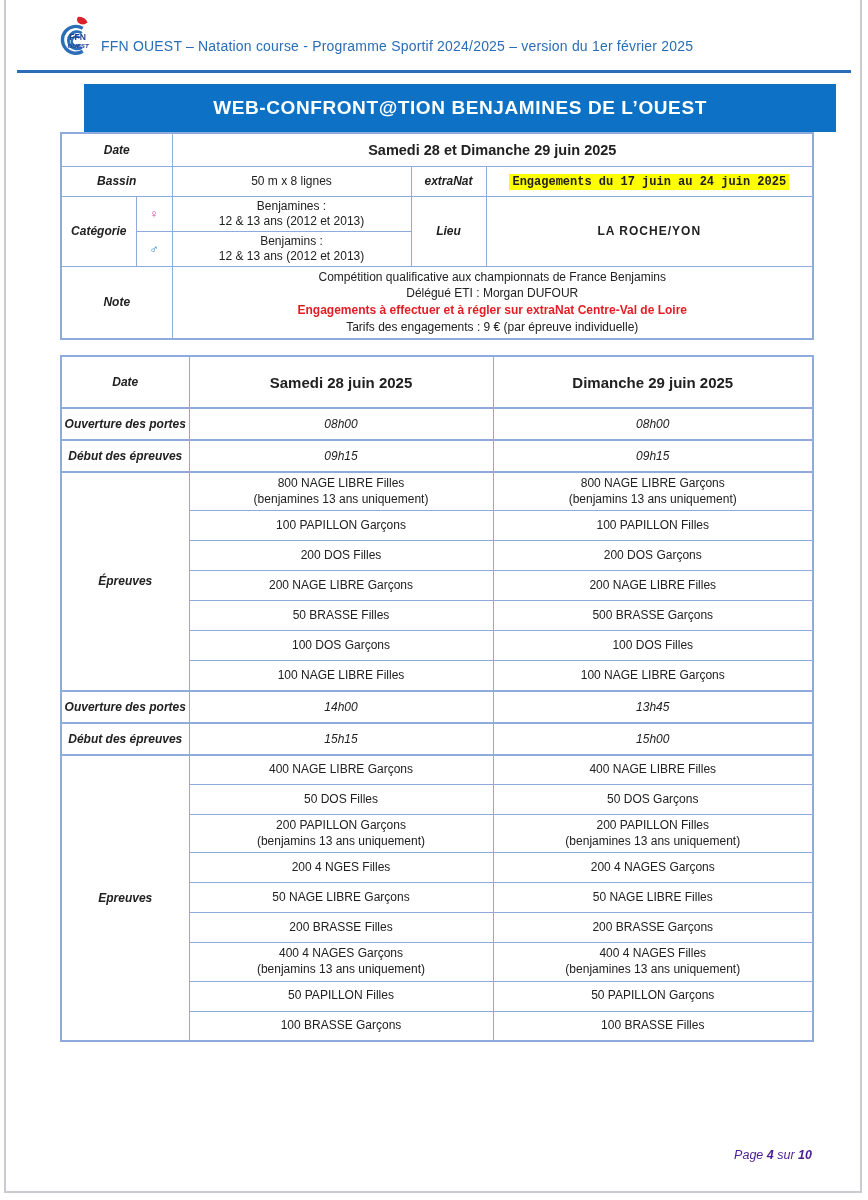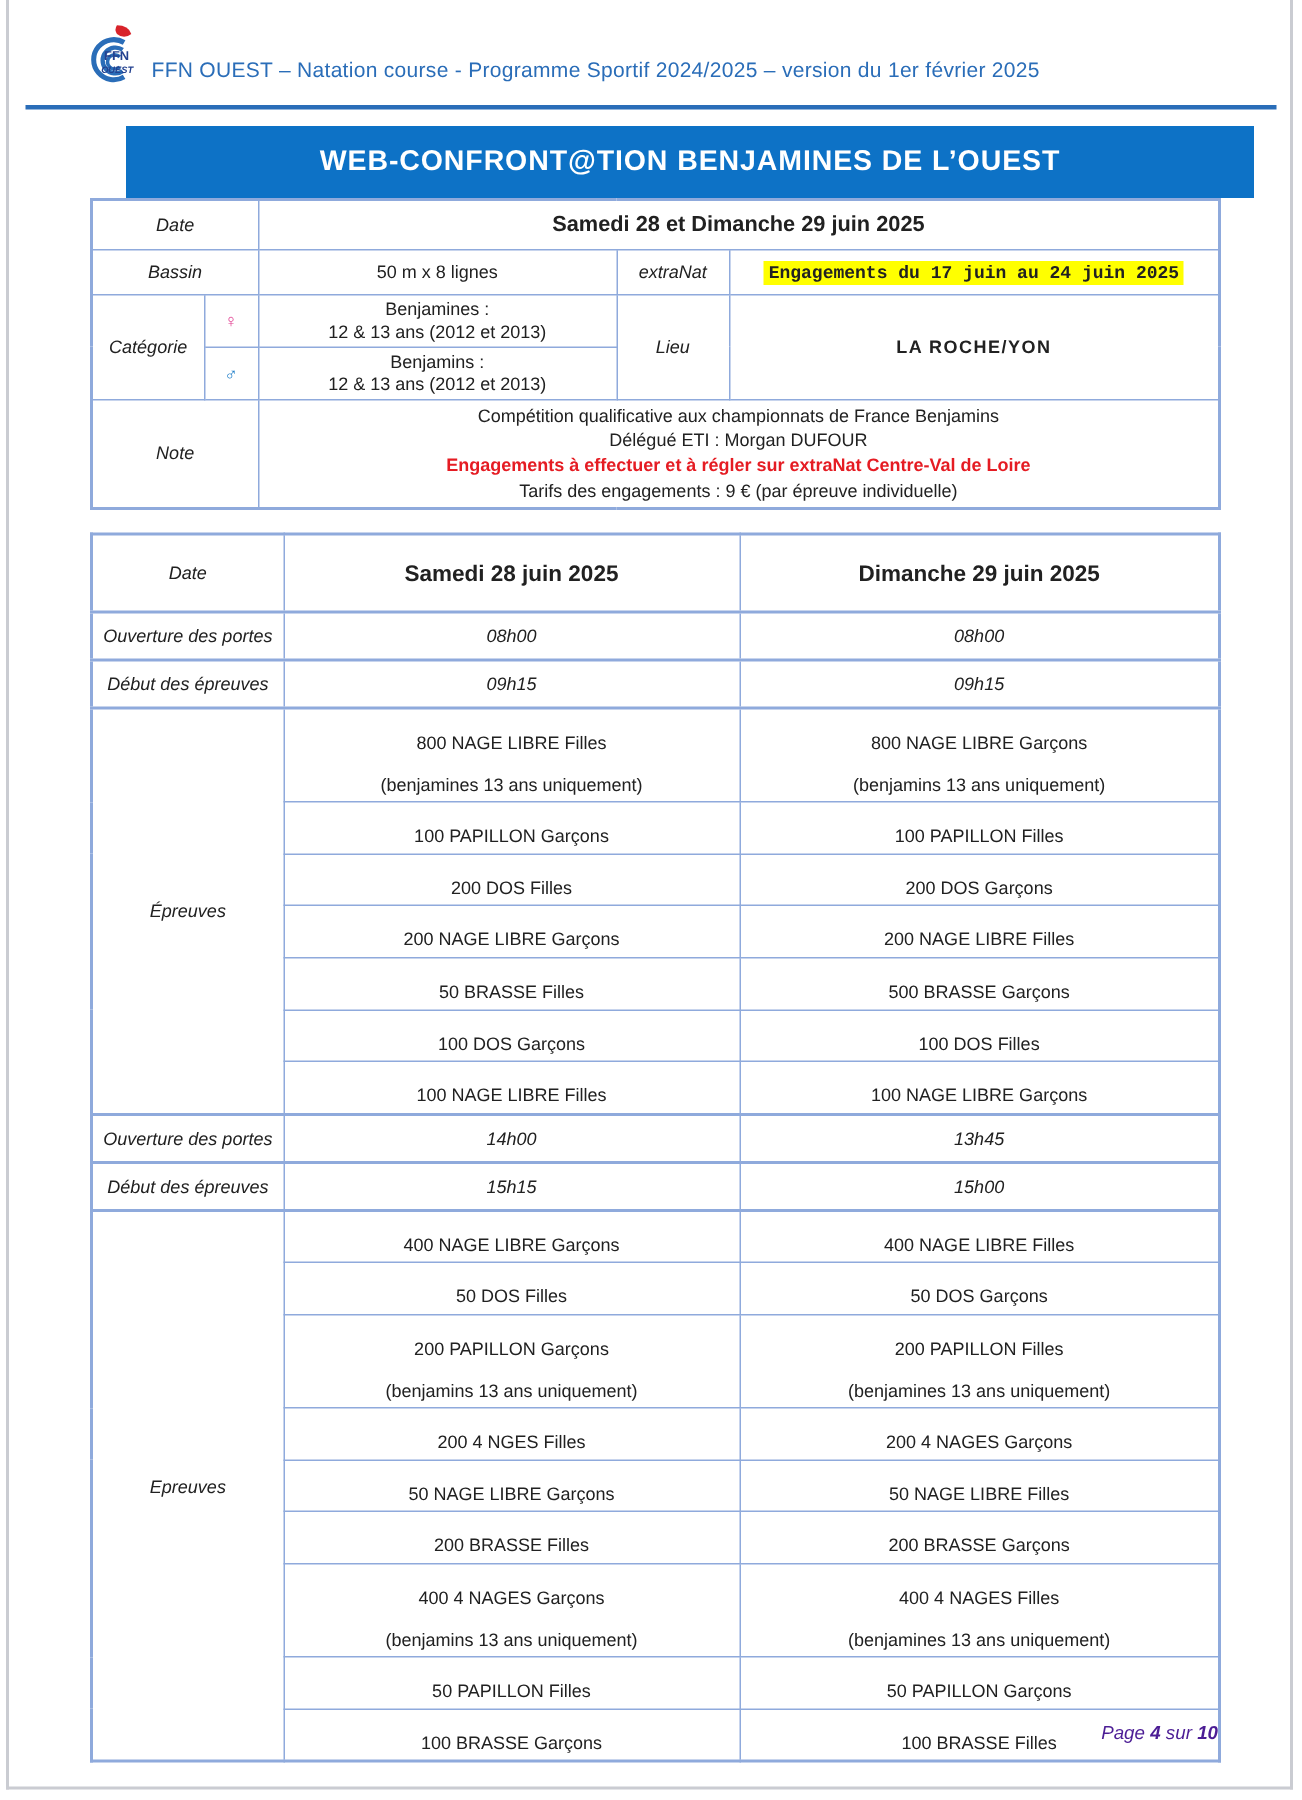--- a/index.html
+++ b/index.html
@@ -29,21 +29,21 @@
     position:absolute;left:60px;top:84px;width:752px;height:48px;
     background:var(--banner);color:#fff;display:flex;align-items:center;justify-content:center;
     font-weight:bold;font-size:19px;letter-spacing:0.6px;margin-left:24px;
   }
 
   table{border-collapse:collapse;table-layout:fixed;}
   td{overflow:hidden;}
 
   .info{position:absolute;left:60px;top:132px;width:752px;border:2px solid var(--bd);}
   .info td{border:1px solid var(--bd);text-align:center;vertical-align:middle;font-size:12px;padding:2px 4px;}
-  .lbl{font-style:italic;}
+  .lbl{font-style:italic;font-weight:bold;}
   .r-date td{height:33px;}
   .r-date .val{font-weight:bold;font-size:14.5px;font-style:normal;}
   .r-bassin td{height:30px;}
   .r-cat1 td,.r-cat2 td{height:31px;}
   .sym{font-size:22px;font-weight:bold;line-height:1;font-style:normal;}
   .female{color:#e0368c;}
   .male{color:#1e7ec8;}
   .cat-line{font-size:12px;line-height:1.25;}
   .venue{font-weight:bold;font-size:20px;letter-spacing:1px;font-style:normal;}
   .hl{background:#ffff00;font-weight:bold;padding:1px 3px;font-family:Liberation Mono, monospace;}
@@ -52,21 +52,21 @@
   .note-line.red{color:var(--red);font-weight:bold;}
 
   .sched{position:absolute;left:60px;top:355px;width:752px;border:2px solid var(--bd);}
   .sched td{border:1px solid var(--bd);text-align:center;vertical-align:middle;font-size:12px;}
   .sched tr.head td{height:52px;}
   .sched .day{font-weight:bold;font-size:15px;font-style:normal;}
   .sched .time-row td{height:32px;}
   .it{font-style:italic;}
   .sect td{border-top:2px solid var(--bd);}
   .event-row td{height:30px;padding:3px 6px;}
-  .ev-line{line-height:1.3;margin-top:12px;}
+  .ev-line{line-height:1.3;}
 
   .pg{position:absolute;top:1148px;left:60px;width:752px;text-align:right;
       font-size:12.5px;font-style:italic;color:#4c1d95;}
   .pg b{font-style:italic;}
 </style>
 </head>
 <body>
 
 <div class="edge edge-l"></div>
 <div class="edge edge-r"></div>

